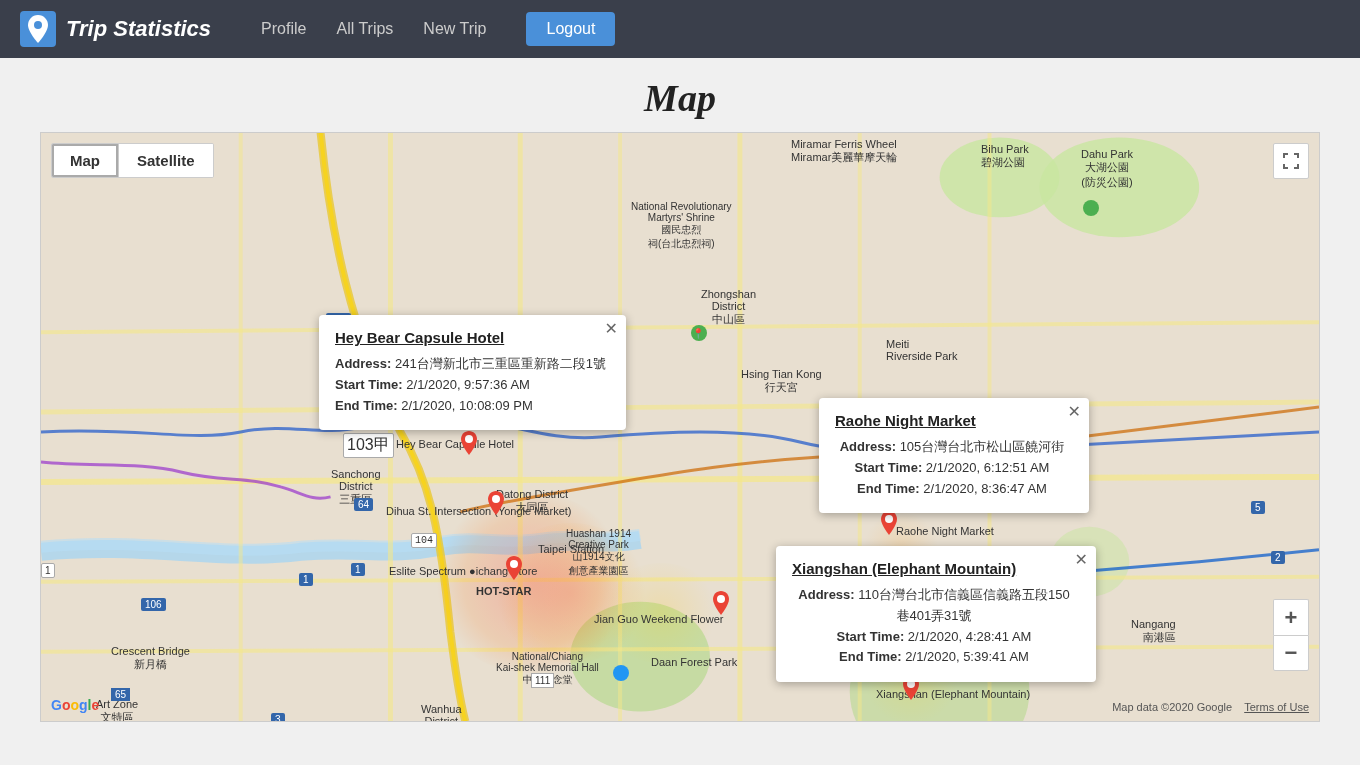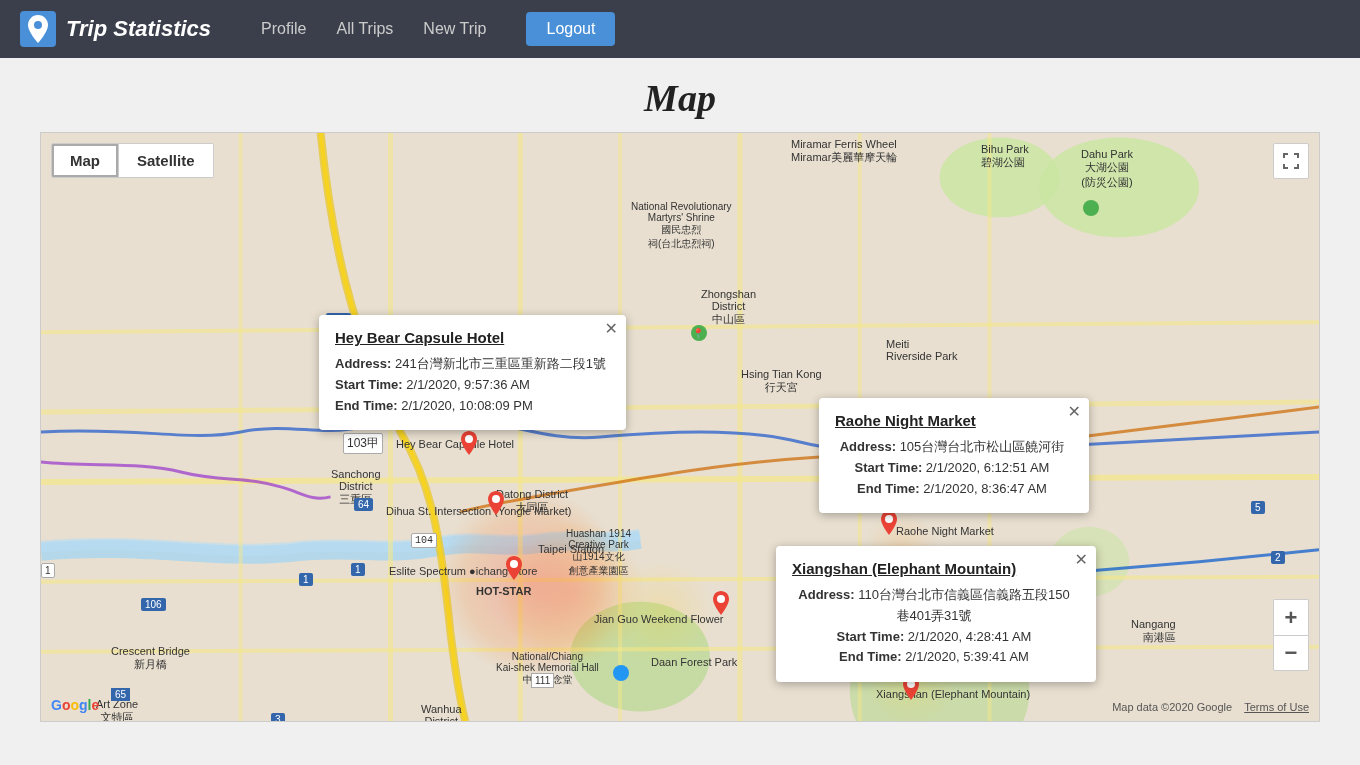--- a/index.html
+++ b/index.html
@@ -328,21 +328,21 @@
     <div class="map-label" style="left:55px;top:565px;font-size:11px;text-align:center;">Art Zone<br>文特區</div>
     <div class="map-label" style="left:70px;top:512px;font-size:11px;text-align:center;">Crescent Bridge<br>新月橋</div>
 
     <div class="map-label" style="left:855px;top:392px;font-size:11px;">Raohe Night Market</div>
     <div class="map-label" style="left:835px;top:555px;font-size:11px;">Xiangshan (Elephant Mountain)</div>
     <div class="map-label" style="left:790px;top:500px;font-size:16px;font-weight:bold;color:#777;">Taipei<br>台北</div>
     <div class="map-label" style="left:1090px;top:485px;font-size:11px;text-align:right;">Nangang<br>南港區</div>
 
     <div style="position:absolute;left:285px;top:180px;background:#3366aa;color:white;font-size:10px;padding:1px 4px;border-radius:2px;z-index:80;">108</div>
     <div style="position:absolute;left:298px;top:250px;background:#3366aa;color:white;font-size:10px;padding:1px 4px;border-radius:2px;z-index:80;">108</div>
-    <div style="position:absolute;left:302px;top:300px;background:white;border:1px solid #aaa;color:#333;font-size:12px;padding:1px 3px;border-radius:2px;z-index:80;">103甲</div>
+    <div style="position:absolute;left:302px;top:300px;background:white;border:1px solid #aaa;color:#333;font-size:16px;padding:1px 3px;border-radius:2px;z-index:80;">103甲</div>
     <div style="position:absolute;left:313px;top:365px;background:#3366aa;color:white;font-size:10px;padding:1px 4px;border-radius:2px;z-index:80;">64</div>
     <div style="position:absolute;left:258px;top:440px;background:#3366aa;color:white;font-size:10px;padding:1px 4px;border-radius:2px;z-index:80;">1</div>
     <div style="position:absolute;left:100px;top:465px;background:#3366aa;color:white;font-size:10px;padding:1px 4px;border-radius:2px;z-index:80;">106</div>
     <div style="position:absolute;left:70px;top:555px;background:#3366aa;color:white;font-size:10px;padding:1px 4px;border-radius:0;z-index:80;text-align:center;">65</div>
 
     <div style="position:absolute;left:230px;top:580px;background:#3366aa;color:white;font-size:10px;padding:1px 4px;border-radius:2px;z-index:80;">3</div>
     <div style="position:absolute;left:370px;top:400px;background:white;border:1px solid #aaa;color:#333;font-size:10px;padding:1px 3px;border-radius:2px;z-index:80;font-family:Liberation Mono, monospace;">104</div>
     <div style="position:absolute;left:310px;top:430px;background:#3366aa;color:white;font-size:10px;padding:1px 4px;border-radius:2px;z-index:80;">1</div>
     <div style="position:absolute;left:490px;top:540px;background:white;border:1px solid #aaa;color:#333;font-size:10px;padding:1px 3px;border-radius:0;z-index:80;">111</div>
 

